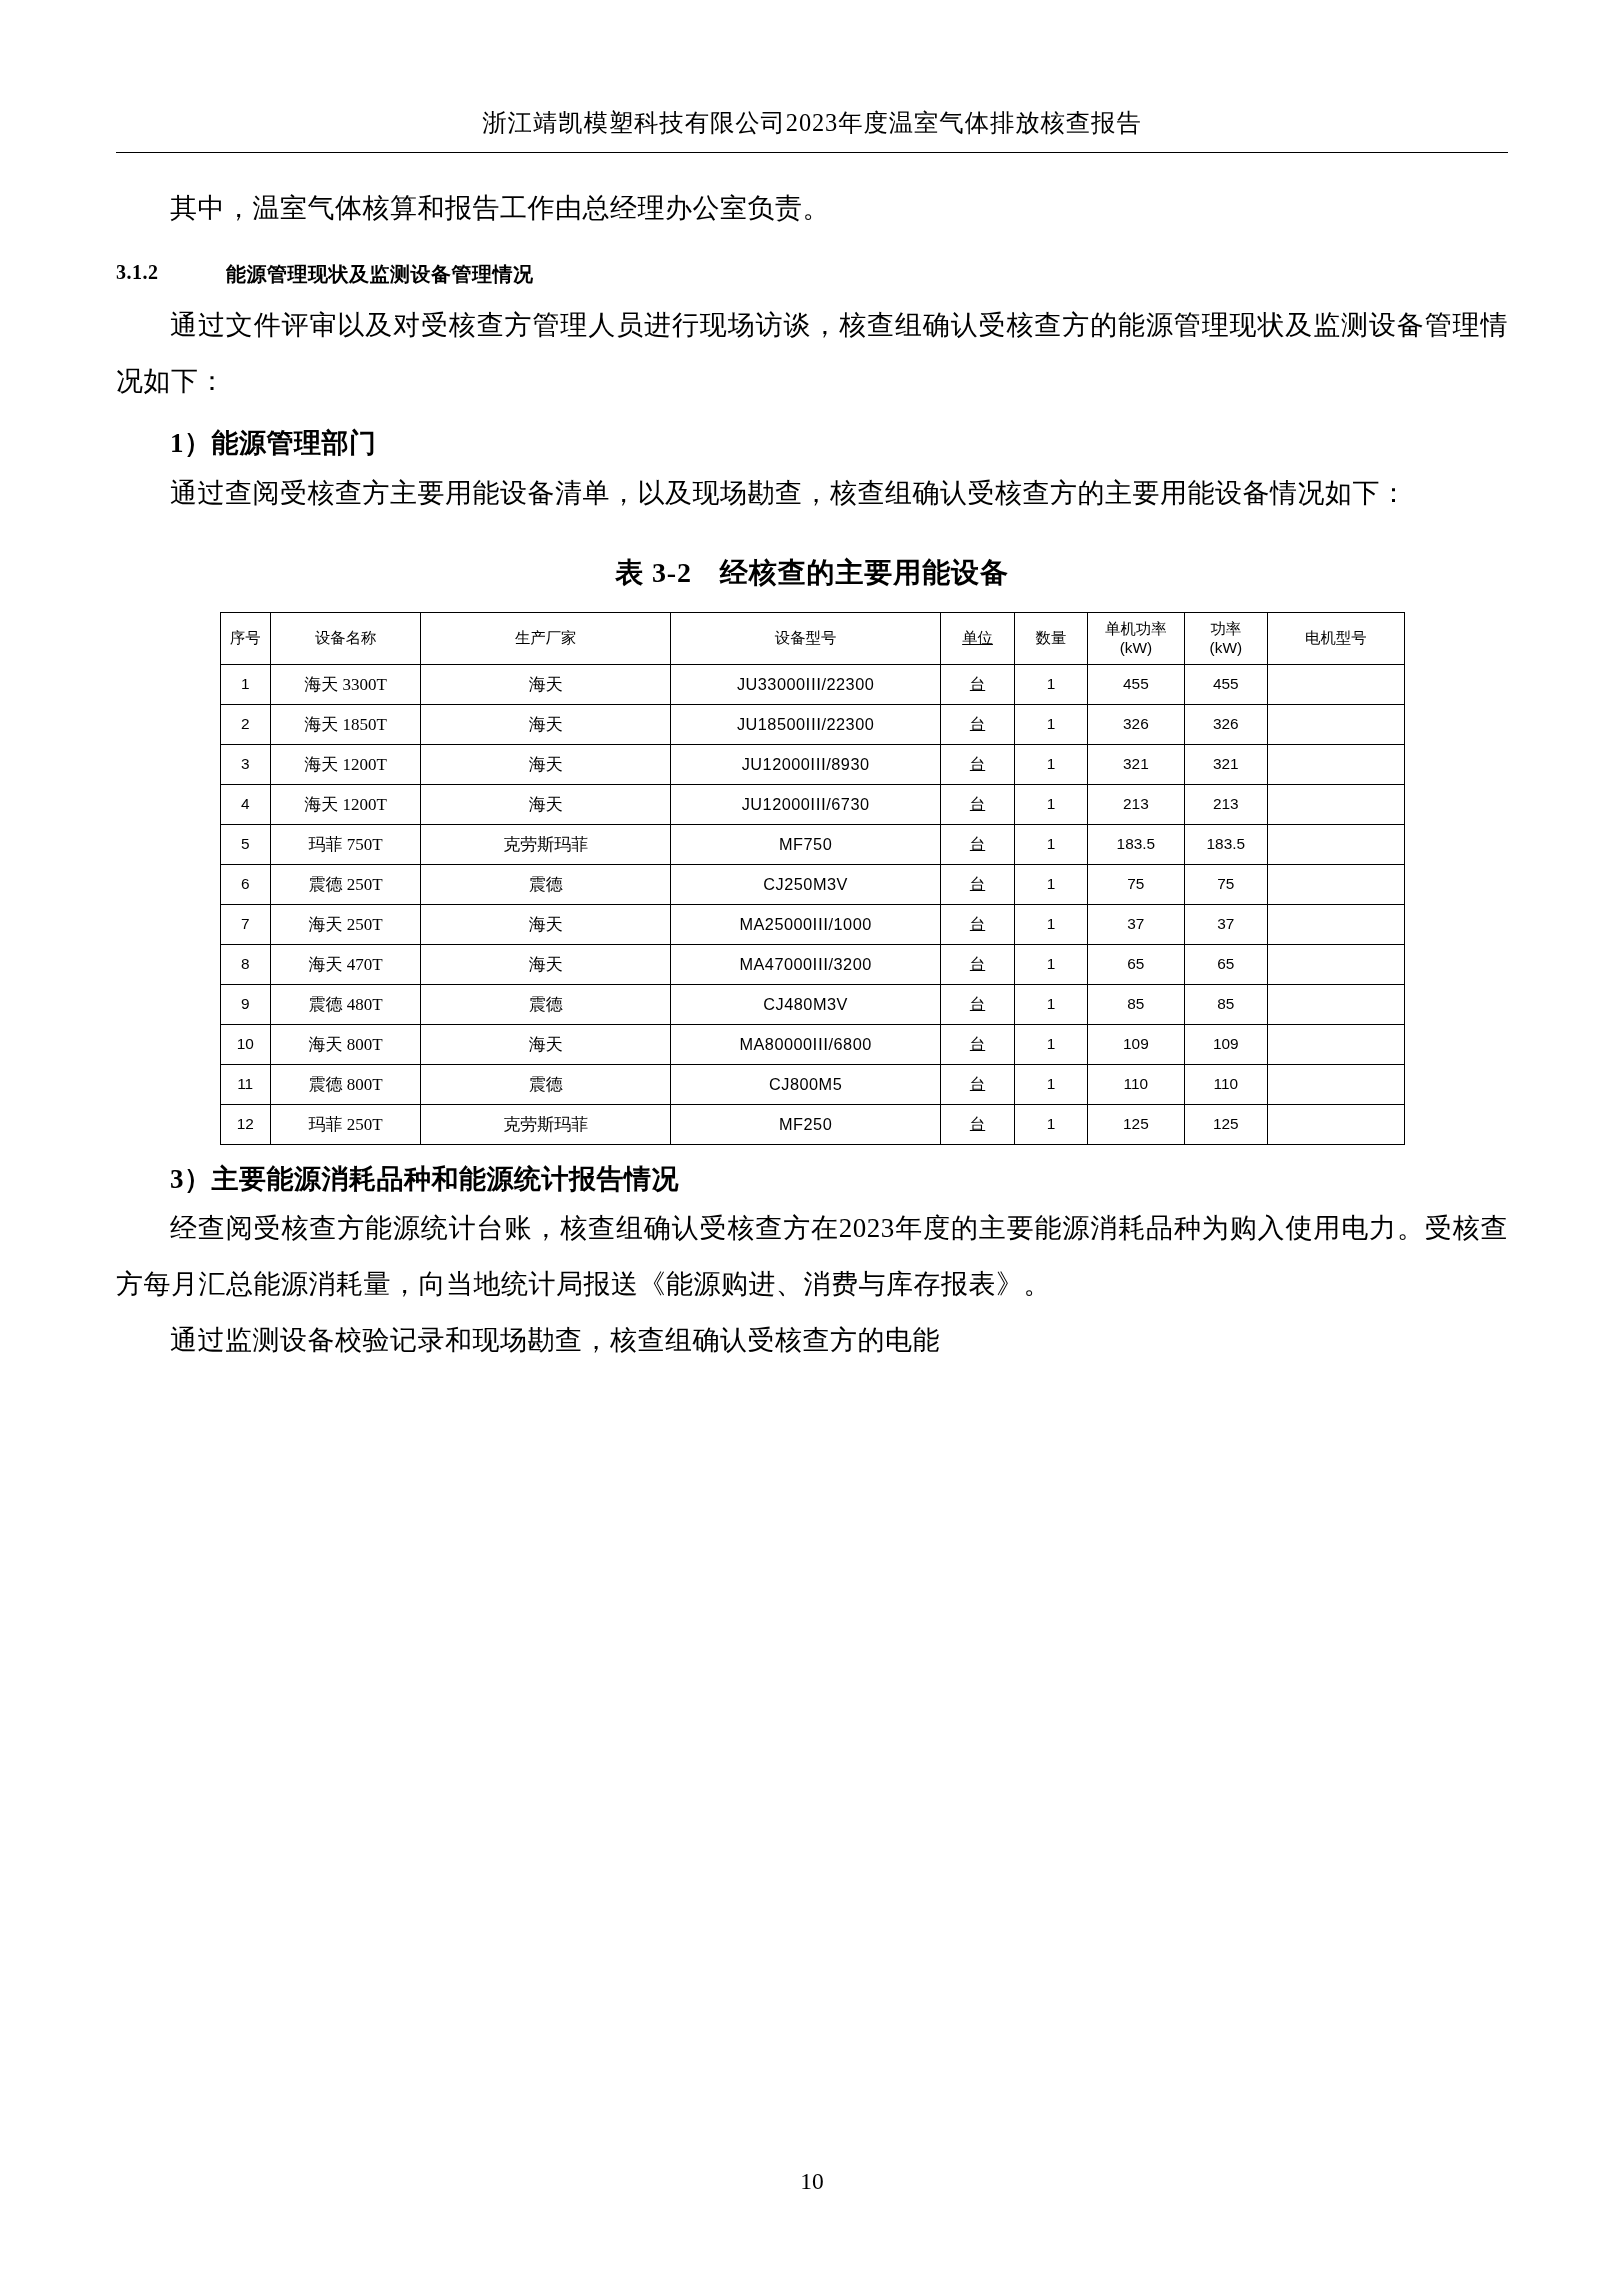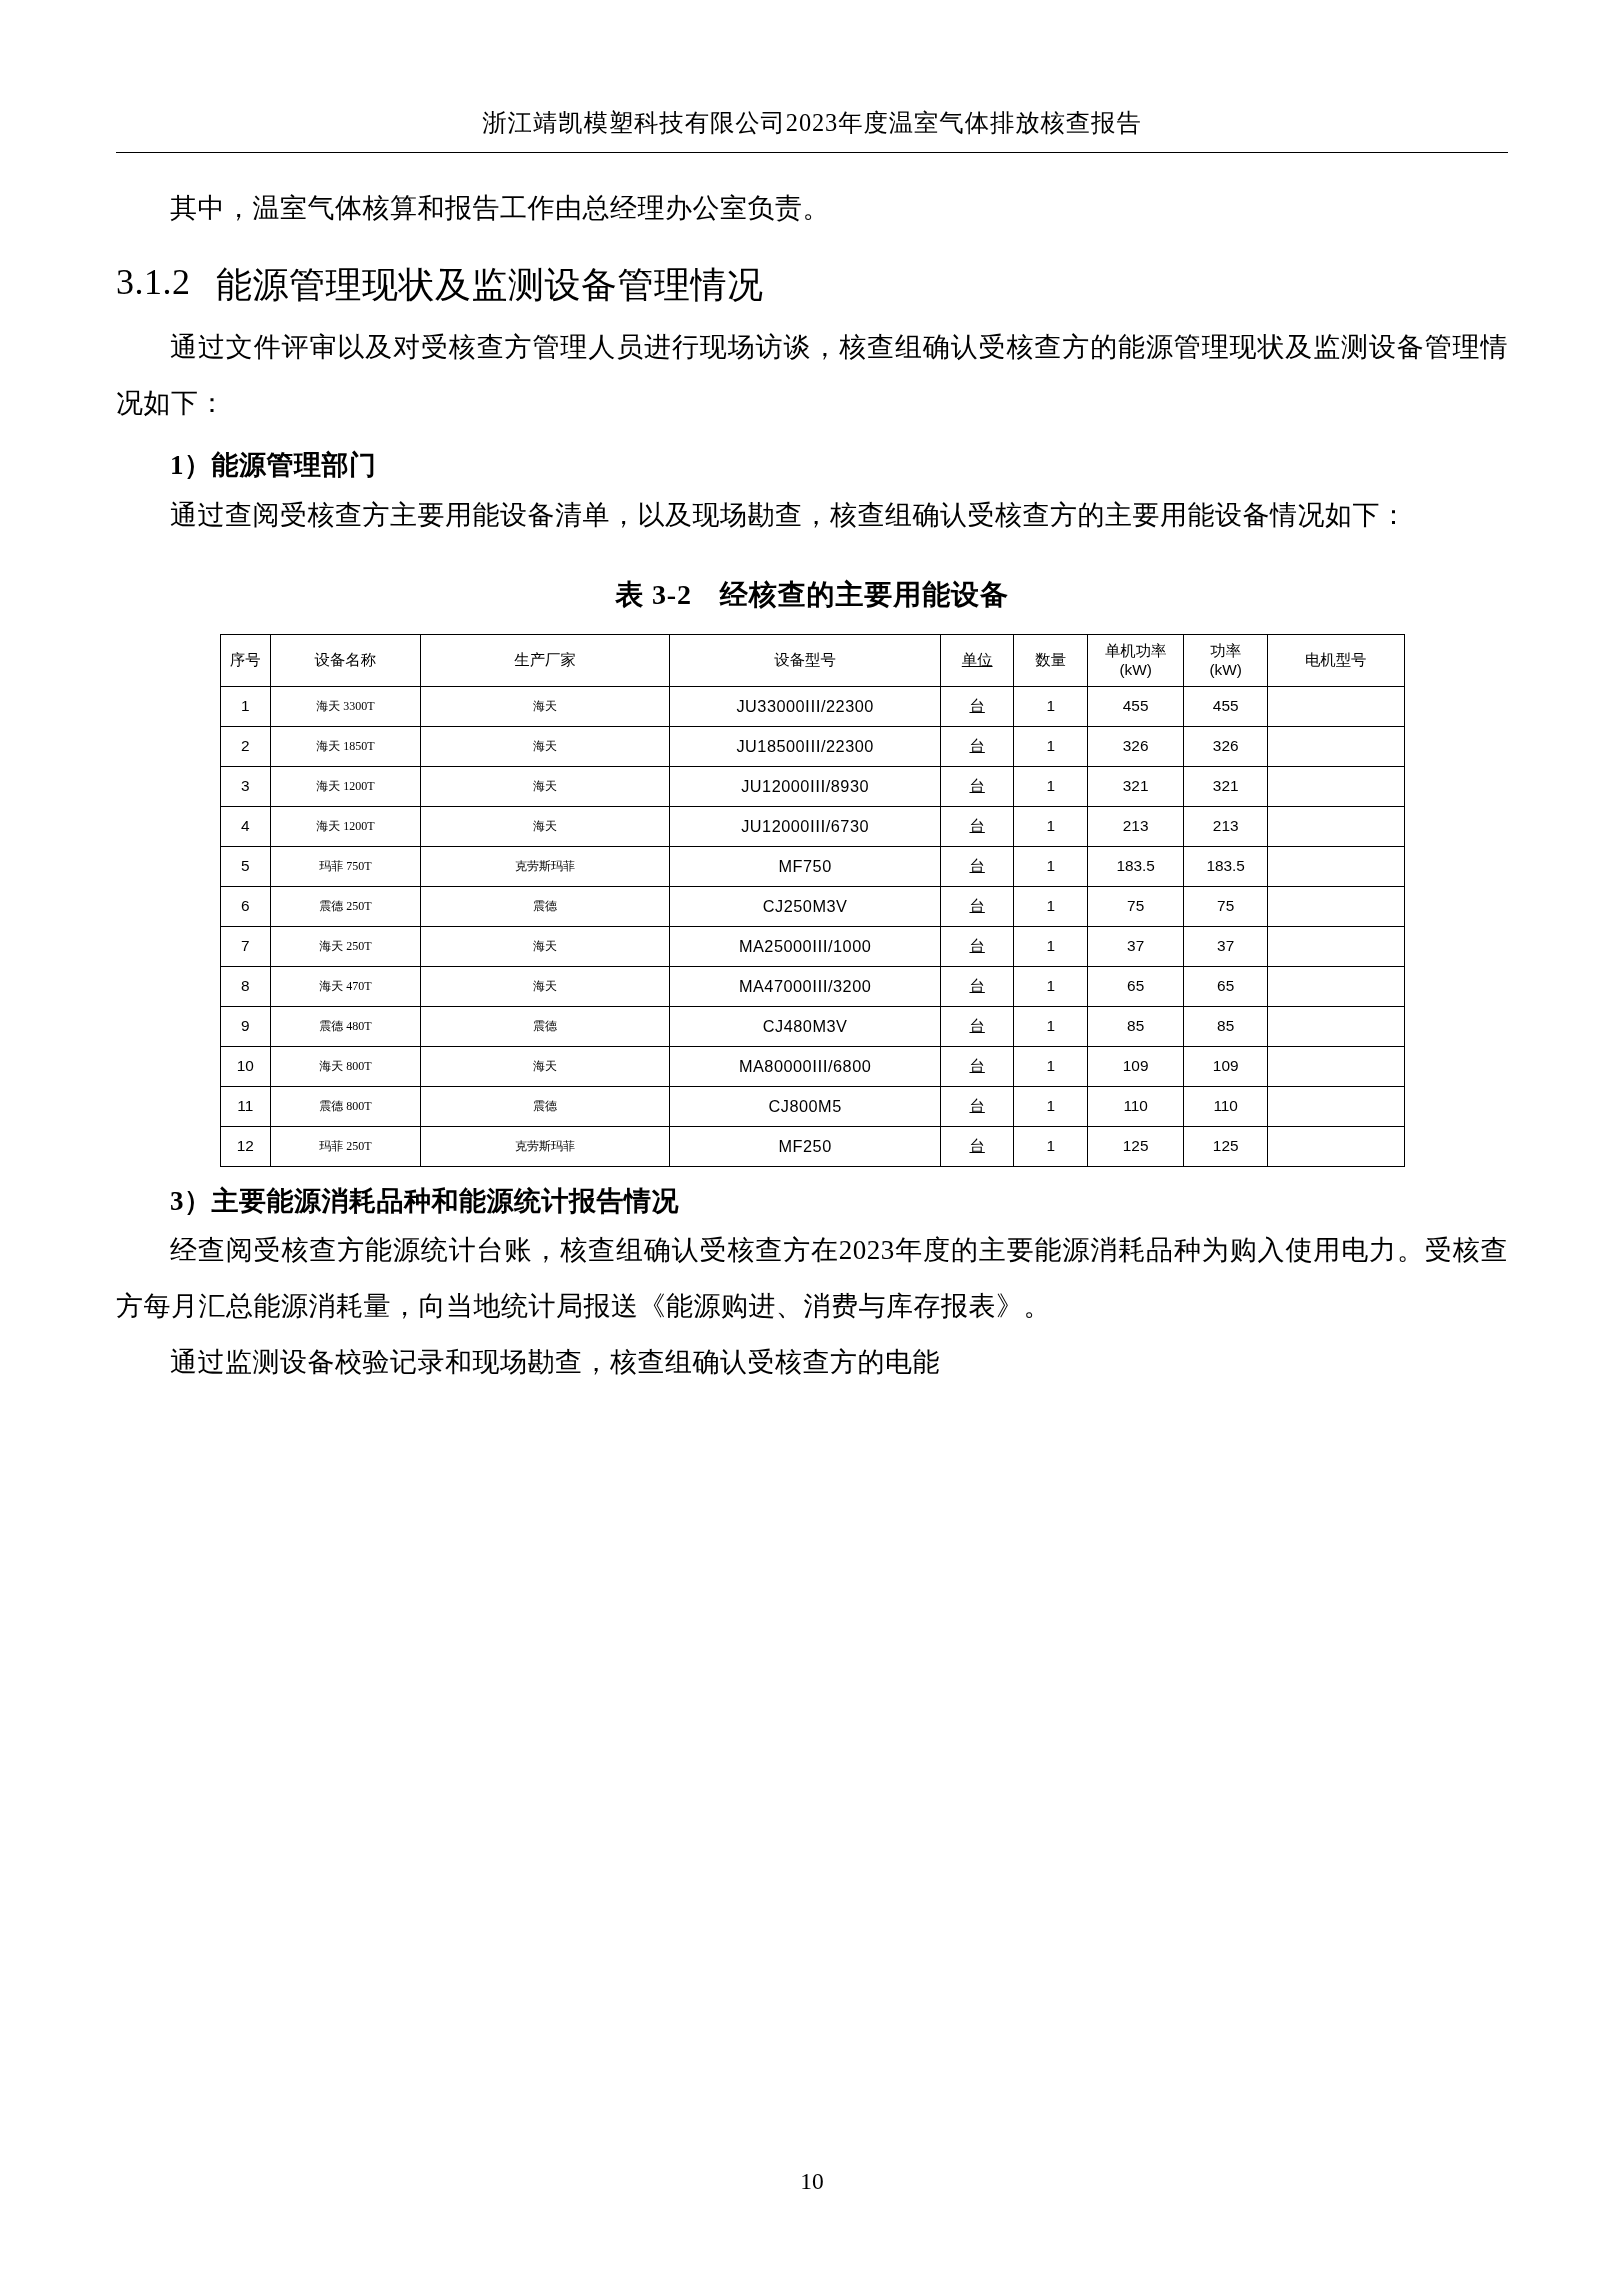--- a/index.html
+++ b/index.html
@@ -42,26 +42,26 @@
   }
   p.para {
     font-size: 27px;
     line-height: 56px;
     margin: 0;
     text-indent: 2em;
     text-align: justify;
     letter-spacing: 0.5px;
   }
   h3.sec-head {
-    font-size: 36px;
-    font-weight: normal;
+    font-size: 20px;
+    font-weight: bold;
     margin: 25px 0 9px 0;
     letter-spacing: 0.5px;
     display: flex;
-    gap: 19px;
+    gap: 29px;
   }
   .sec-num { min-width: 81px; }
   p.list-head {
     font-size: 27px;
     font-weight: bold;
     margin: 16.3px 0 3.6px 0;
     text-indent: 2em;
     letter-spacing: 0.5px;
   }
   
@@ -90,21 +90,21 @@
     font-weight: normal;
   }
   table.equip thead th {
     height: 51px;
     font-size: 15.4px;
     line-height: 1.25;
   }
   table.equip td.name,
   table.equip td.maker {
     font-family: "Liberation Serif", "DejaVu Serif", serif;
-    font-size: 12px;
+    font-size: 17px;
   }
   table.equip td.model {
     font-family: "Liberation Sans", "DejaVu Sans", sans-serif;
     font-size: 16.3px;
     letter-spacing: 0.5px;
   }
   .col-idx { width: 52px; }
   .col-name { width: 158px; }
   .col-maker { width: 267px; }
   .col-model { width: 280px; }

